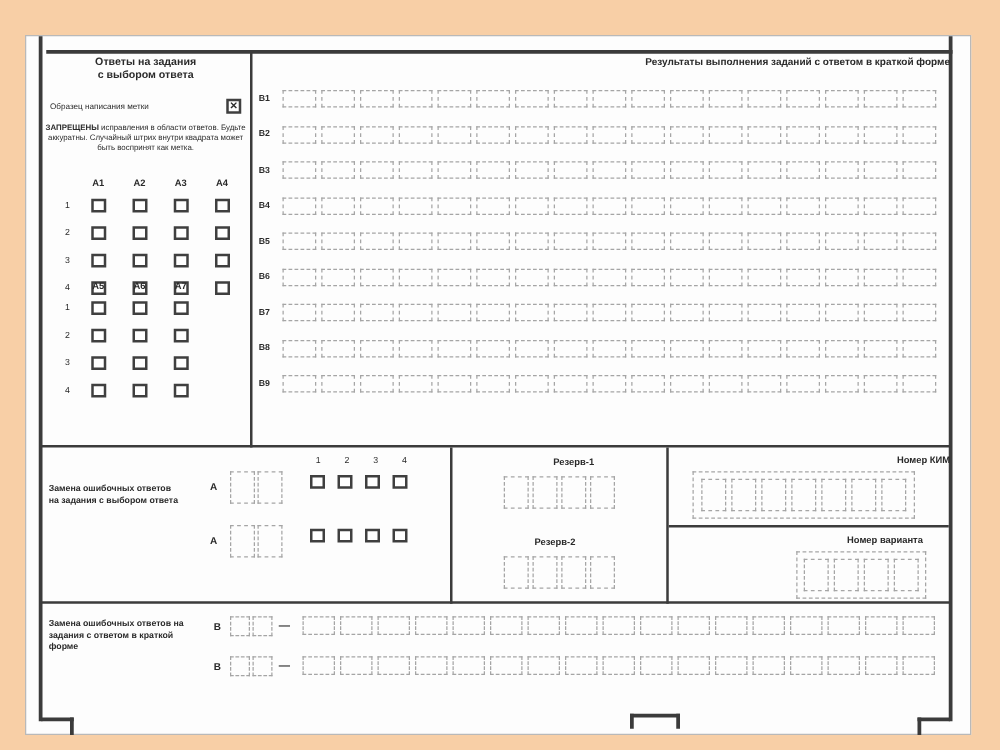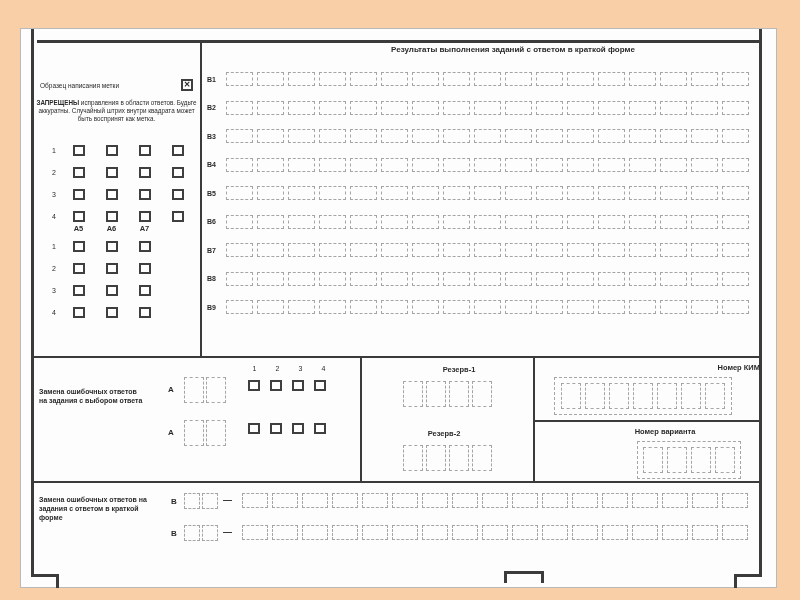--- a/index.html
+++ b/index.html
@@ -52,21 +52,21 @@
   .grow{height:22px;}
   .gnum{width:16px;font-size:7px;text-align:center;}
   .gcol{width:33px;text-align:center;font-size:7.5px;font-weight:bold;}
   .gcell{width:33px;display:flex;justify-content:center;}
   .cbox{
     display:inline-block;width:12px;height:11px;
     border:2px solid #3f3f3f;box-sizing:border-box;background:#fff;
   }
 
   
-  .res-title{left:181px;top:16px;width:558px;font-size:8px;font-weight:bold;text-align:center;margin-left:32px;}
+  .res-title{left:181px;top:16px;width:558px;font-size:8px;font-weight:bold;text-align:right;}
   .res-rows{left:186px;top:36px;}
   .brow{display:flex;align-items:center;height:28.5px;}
   .blabel{width:19px;font-size:7px;font-weight:bold;}
   .cells{display:flex;gap:4px;}
   .dcell{
     display:inline-block;width:27px;height:14px;
     border:1px dashed #a5a5a5;box-sizing:border-box;
   }
   .dcell.tall{width:20px;height:26px;}
   .dcell.small{width:16px;height:16px;}
@@ -90,21 +90,21 @@
   .rsv-cells1{left:341px;top:352px;width:170px;display:flex;justify-content:center;gap:3px;}
   .rsv-label2{left:341px;top:400px;width:164px;font-size:7.5px;font-weight:bold;text-align:center;}
   .rsv-cells2{left:341px;top:416px;width:170px;display:flex;justify-content:center;gap:3px;}
 
   .kim-label{left:514px;top:334px;width:225px;font-size:7.5px;font-weight:bold;text-align:right;}
   .kim-outer{
     left:533px;top:348px;width:178px;height:38px;
     border:1px dashed #a5a5a5;box-sizing:border-box;
     display:flex;align-items:center;justify-content:center;gap:4px;
   }
-  .var-label{left:564px;top:398px;width:160px;font-size:7.5px;font-weight:bold;text-align:center;}
+  .var-label{left:607px;top:398px;width:160px;font-size:7.5px;font-weight:bold;text-align:center;}
   .var-outer{
     left:616px;top:412px;width:104px;height:38px;
     border:1px dashed #a5a5a5;box-sizing:border-box;
     display:flex;align-items:center;justify-content:center;gap:4px;
   }
 
   
   .rs-label{left:18px;top:466px;width:112px;font-size:7px;font-weight:bold;line-height:9px;}
   .b-l1{left:150px;top:468px;}
   .b-l2{left:150px;top:500px;}
@@ -129,31 +129,42 @@
   <div class="ln ln-v2"></div>
   <div class="ln ln-v3"></div>
   <div class="ln ln-h2"></div>
   <div class="ln ln-h3"></div>
   <div class="ln ln-blh"></div>
   <div class="ln ln-blv"></div>
   <div class="ln ln-brh"></div>
   <div class="ln ln-brv"></div>
   <div class="bracket"></div>
 
+  <div class="abs tl-title">
+    <div>Ответы на задания</div>
+    <div>с выбором ответа</div>
+  </div>
 
   <div class="abs sample">
     <span>Образец написания метки</span>
     <span class="sample-box">✕</span>
   </div>
 
   <div class="abs warning">
     <span class="bold">ЗАПРЕЩЕНЫ</span><span> исправления в области ответов. Будьте аккуратны. Случайный штрих внутри квадрата может быть воспринят как метка.</span>
   </div>
 
   <div class="grid grid1" id="grid1">
+      <div class="ghead">
+        <span class="gnum"></span>
+        <span class="gcol">А1</span>
+        <span class="gcol">А2</span>
+        <span class="gcol">А3</span>
+        <span class="gcol">А4</span>
+      </div>
       <div class="grow">
         <span class="gnum">1</span>
         <span class="gcell">
           <span class="cbox"></span>
         </span>
         <span class="gcell">
           <span class="cbox"></span>
         </span>
         <span class="gcell">
           <span class="cbox"></span>

